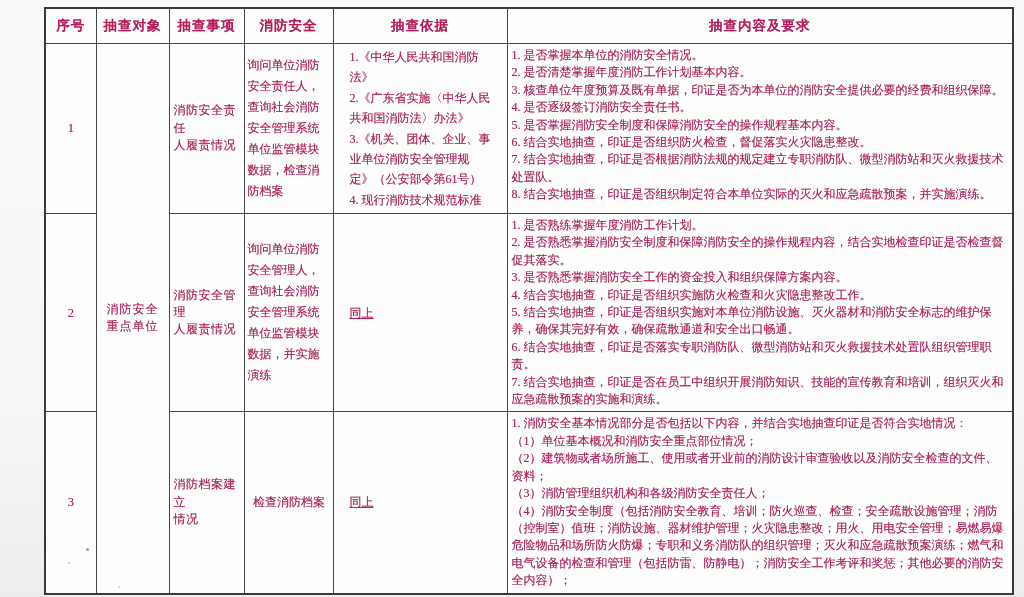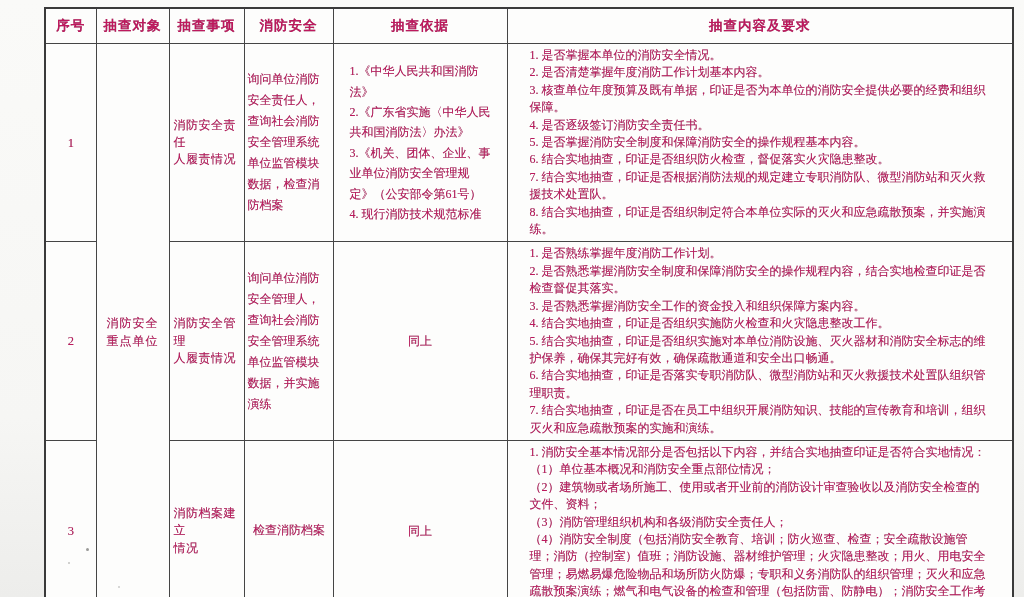--- a/index.html
+++ b/index.html
@@ -26,22 +26,22 @@
   .doc th{
     font-size:13.5px;font-weight:bold;letter-spacing:1px;
     height:30px;text-align:center;vertical-align:middle;padding:2px 2px;
   }
   td.c-no{text-align:center;vertical-align:middle;font-size:12.5px;}
   td.c-target{text-align:center;vertical-align:middle;white-space:pre-line;letter-spacing:1px;padding:2px 6px;}
   td.c-item{text-align:left;vertical-align:middle;white-space:pre-line;letter-spacing:.5px;padding:2px 4px;}
   td.c-method{text-align:left;vertical-align:middle;white-space:pre-line;padding:2px 2px 2px 3px;line-height:1.75;}
   td.c-method.center{text-align:center;line-height:1.45;}
   td.c-basis{text-align:left;vertical-align:middle;white-space:pre-line;padding:2px 16px;line-height:1.7;}
-  td.c-basis.center{text-align:center;}
-  td.c-content{text-align:left;vertical-align:top;white-space:pre-line;padding:3px 22px;line-height:17.4px;}
+  td.c-basis.center{text-align:left;text-decoration:underline;}
+  td.c-content{text-align:left;vertical-align:top;white-space:pre-line;padding:3px 4px;line-height:17.4px;}
   tr.r1{height:170px;} tr.r2{height:180px;} tr.r3{height:143px;}
   
   .speck{position:absolute;background:#9a9a98;border-radius:50%;}
   .speck.s1{left:86px;top:548px;width:3px;height:3px;}
   .speck.s2{left:68px;top:562px;width:2px;height:2px;opacity:.6;}
   .speck.s3{left:118px;top:586px;width:2px;height:2px;opacity:.5;}
 </style>
 </head>
 <body>
 

